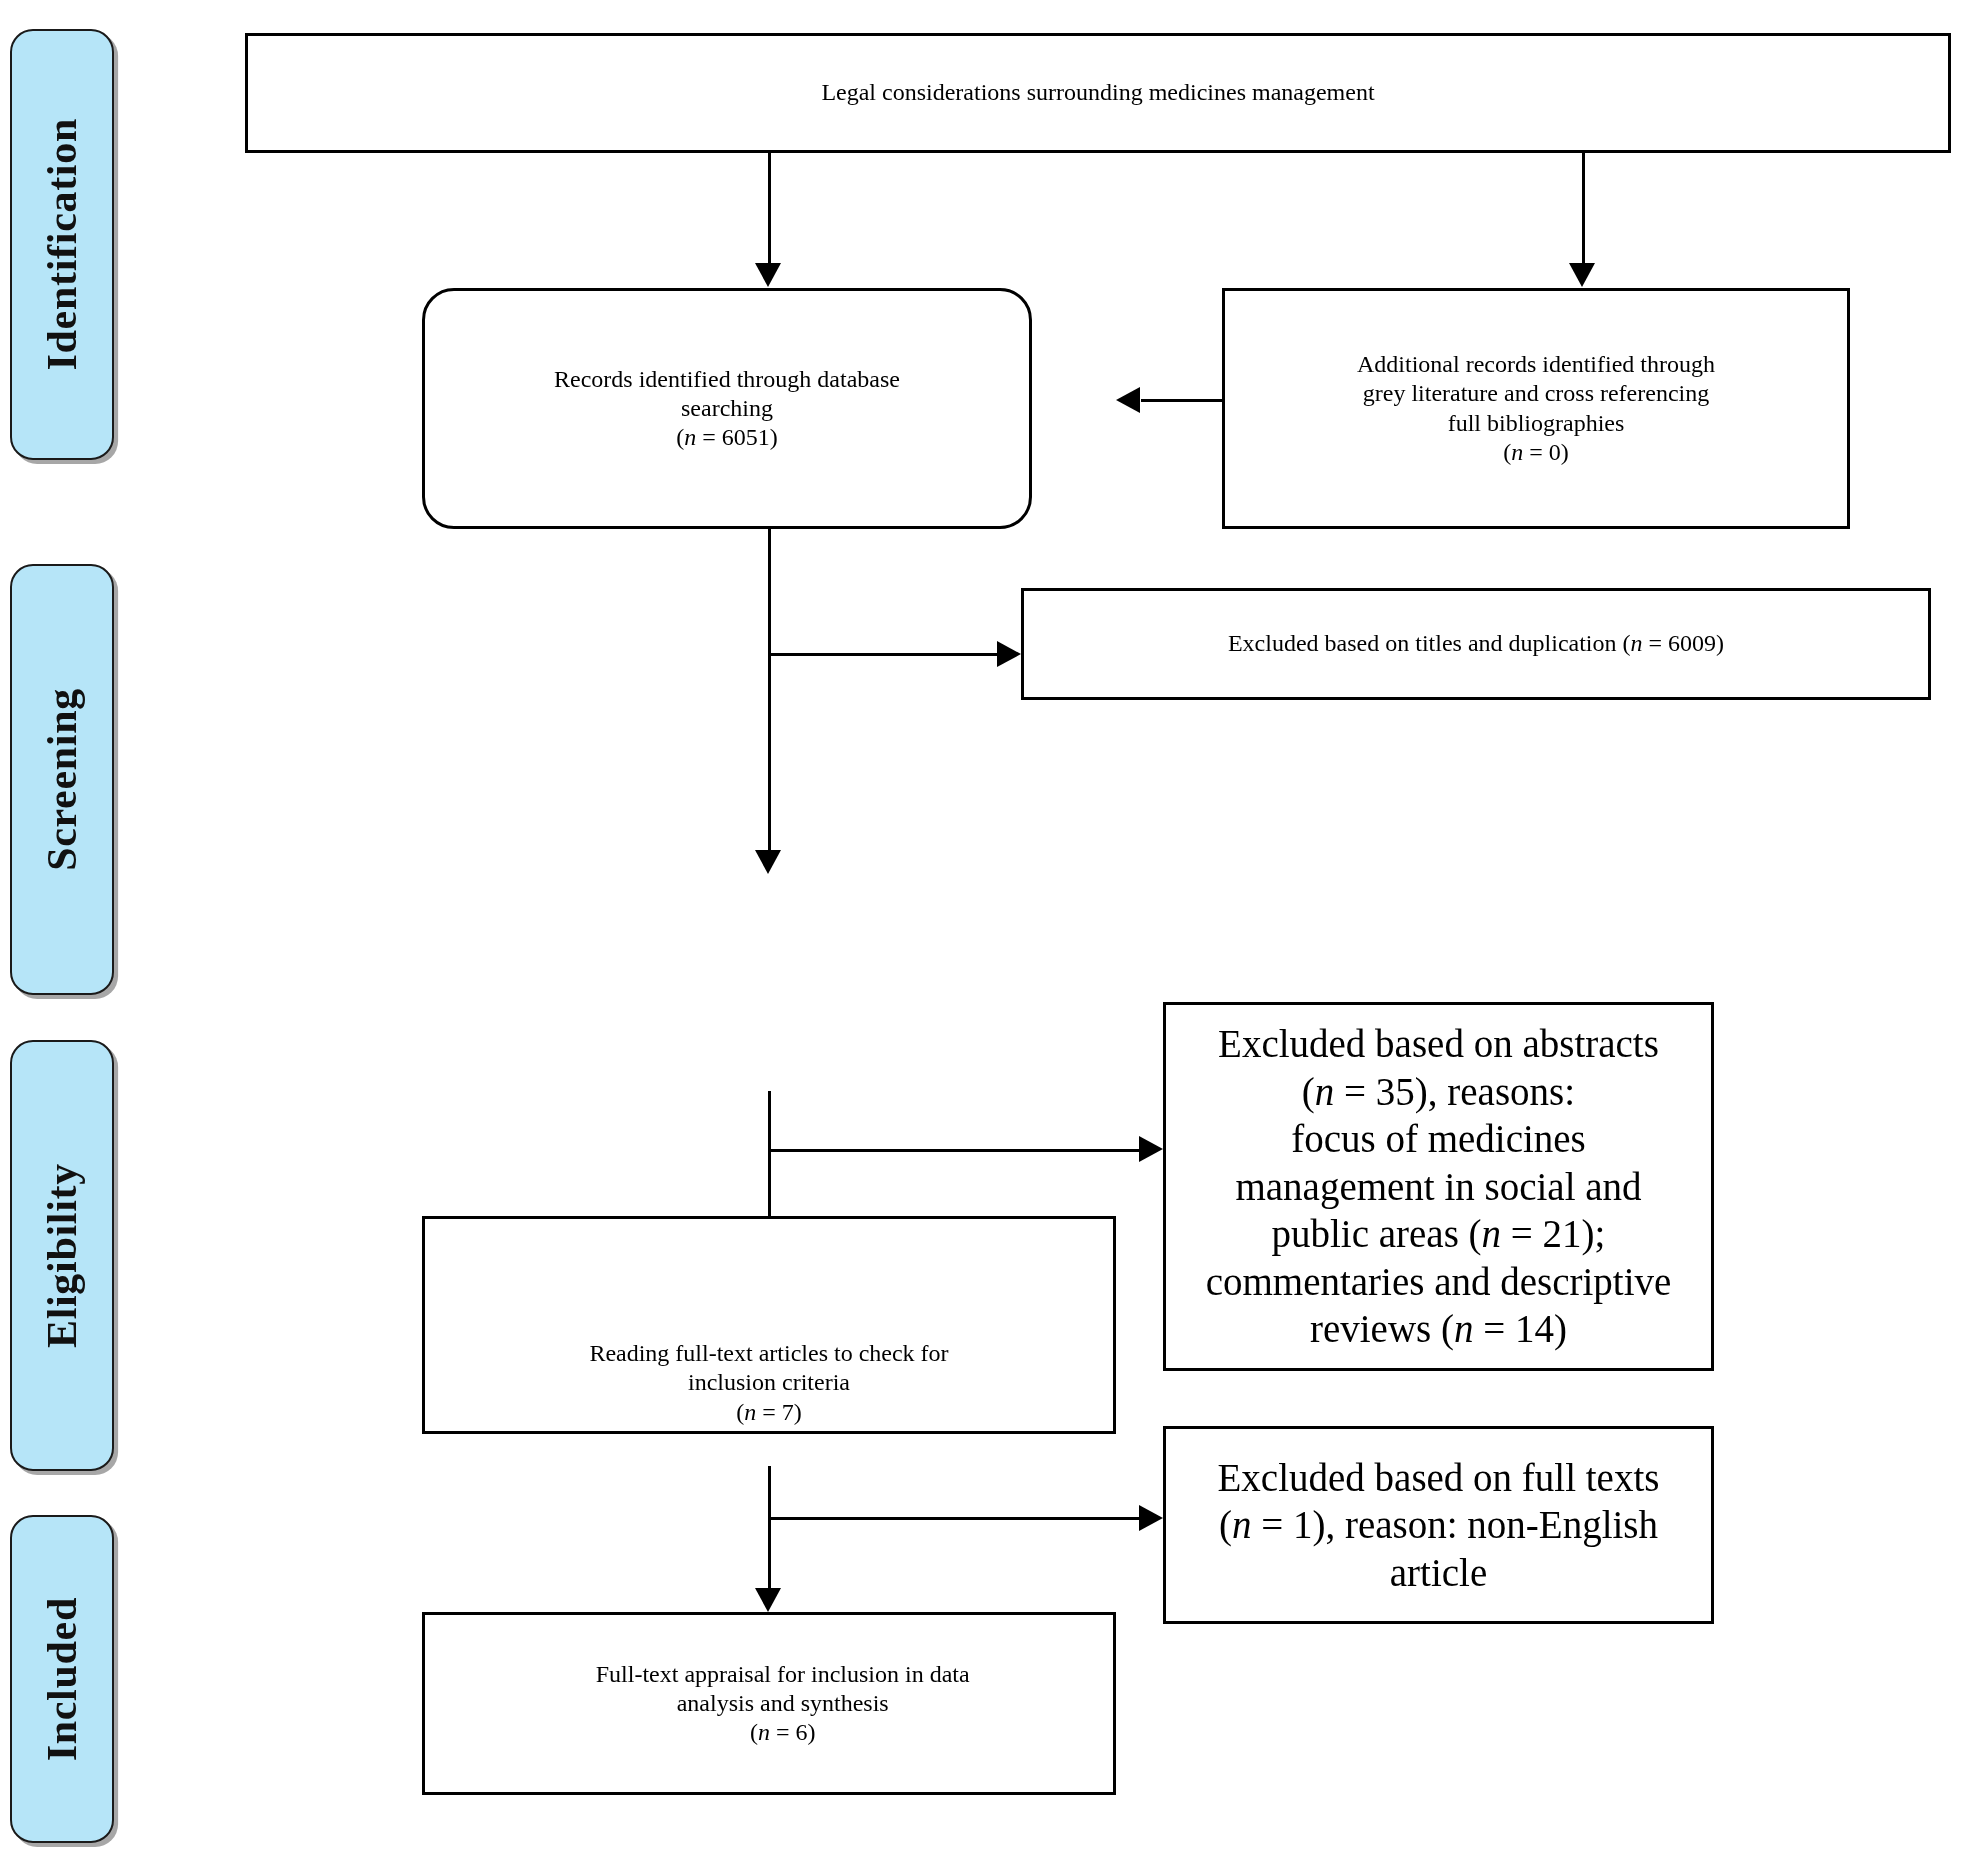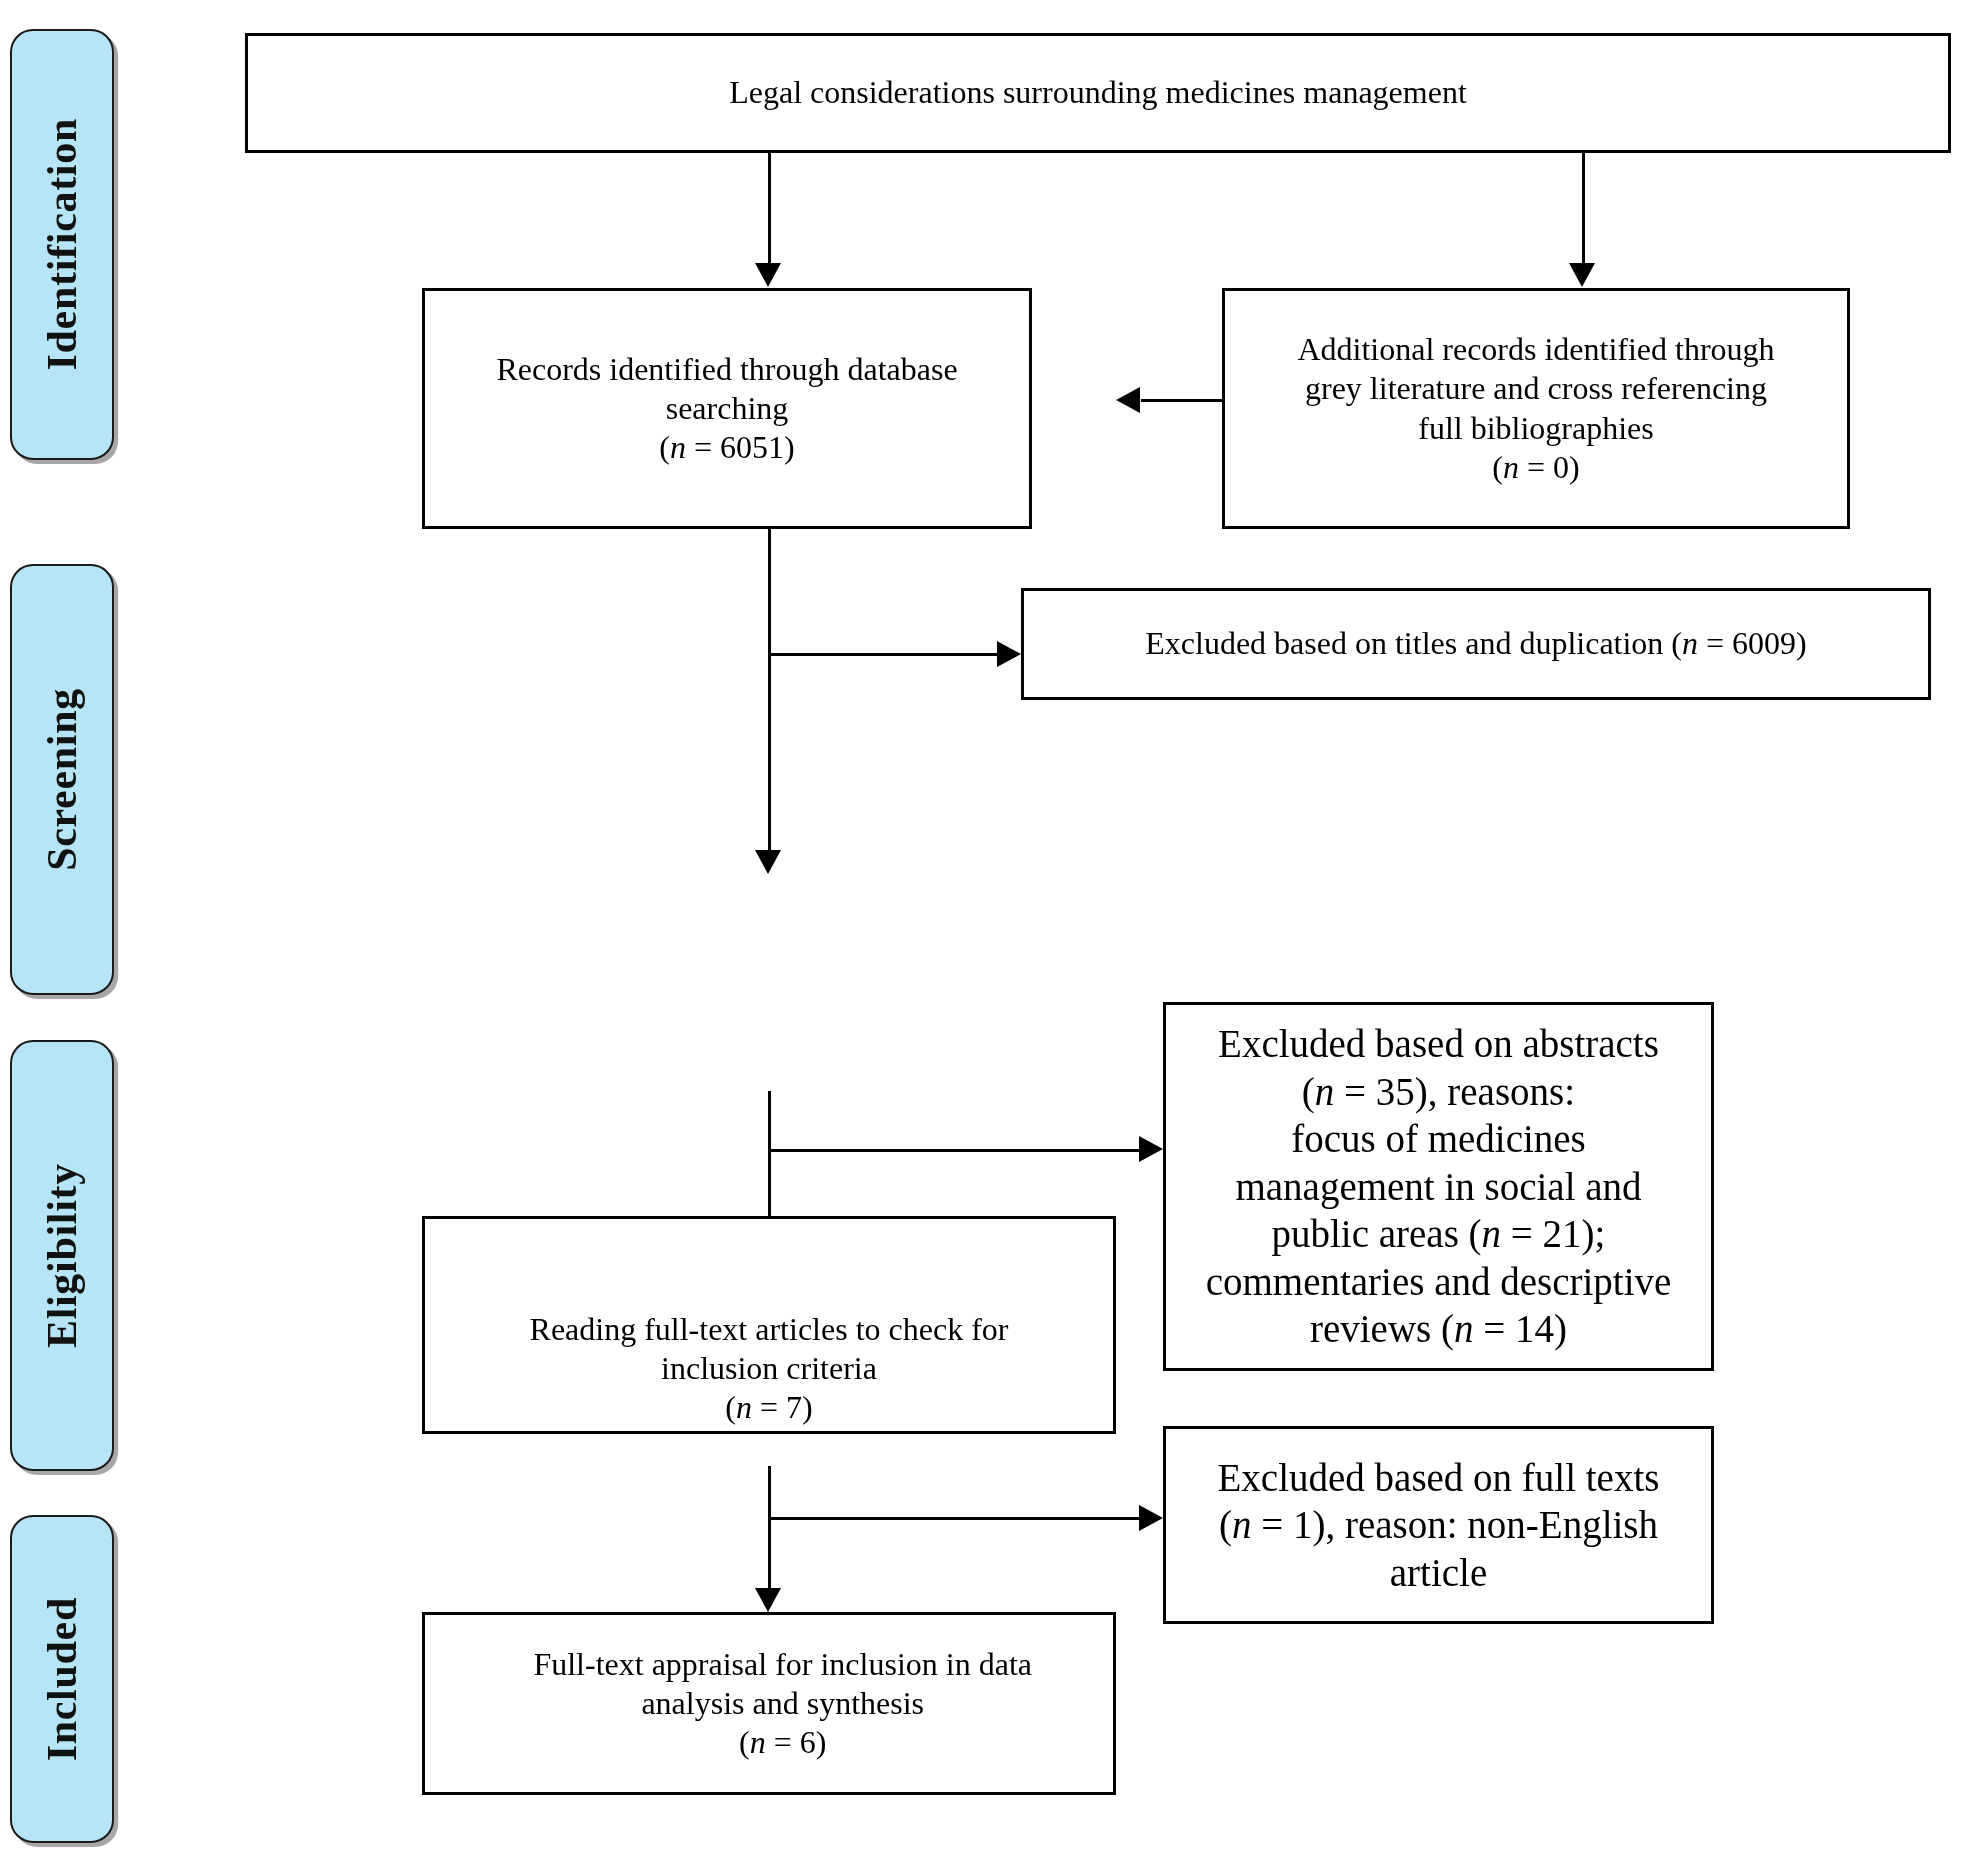--- a/index.html
+++ b/index.html
@@ -47,21 +47,21 @@
     background: #ffffff;
     border: 3.4px solid #000000;
     box-sizing: border-box;
     display: flex;
     align-items: center;
     justify-content: center;
     padding: 4.1px 9.6px;
   }
   .flow-text {
     font-family: "Liberation Serif", "DejaVu Serif", serif;
-    font-size: 32px;
+    font-size: 24px;
     line-height: 1.22;
     color: #000000;
     text-align: center;
     white-space: pre-line;
   }
   .flow-text.smaller { font-size: 39px; }
   .n-ital { font-style: italic; }
 
   
   .vline {
@@ -120,21 +120,21 @@
   <div class="flow-box" style="left:245px; top:33px; width:1706px; height:120px;">
     <div class="flow-text">Legal considerations surrounding medicines management</div>
   </div>
 
   <div class="vline" style="left:768px; top:153px; height:111px;"></div>
   <div class="arrow-down" style="left:755px; top:263px;"></div>
 
   <div class="vline" style="left:1582px; top:153px; height:111px;"></div>
   <div class="arrow-down" style="left:1569px; top:263px;"></div>
 
-  <div class="flow-box" style="left:422px; top:288px; width:610px; height:241px;">
+  <div class="flow-box" style="left:422px; top:288px; width:610px; height:241px;border-radius:32px;">
     <div class="flow-text"><span>Records identified through database</span><br><span>searching</span><br><span>(</span><span class="n-ital">n</span><span> = 6051)</span></div>
   </div>
 
   <div class="flow-box" style="left:1222px; top:288px; width:628px; height:241px;">
     <div class="flow-text"><span>Additional records identified through</span><br><span>grey literature and cross referencing</span><br><span>full bibliographies</span><br><span>(</span><span class="n-ital">n</span><span> = 0)</span></div>
   </div>
 
   <div class="hline" style="left:1141px; top:399px; width:83px;"></div>
   <div class="arrow-left" style="left:1116px; top:387px;"></div>
 

